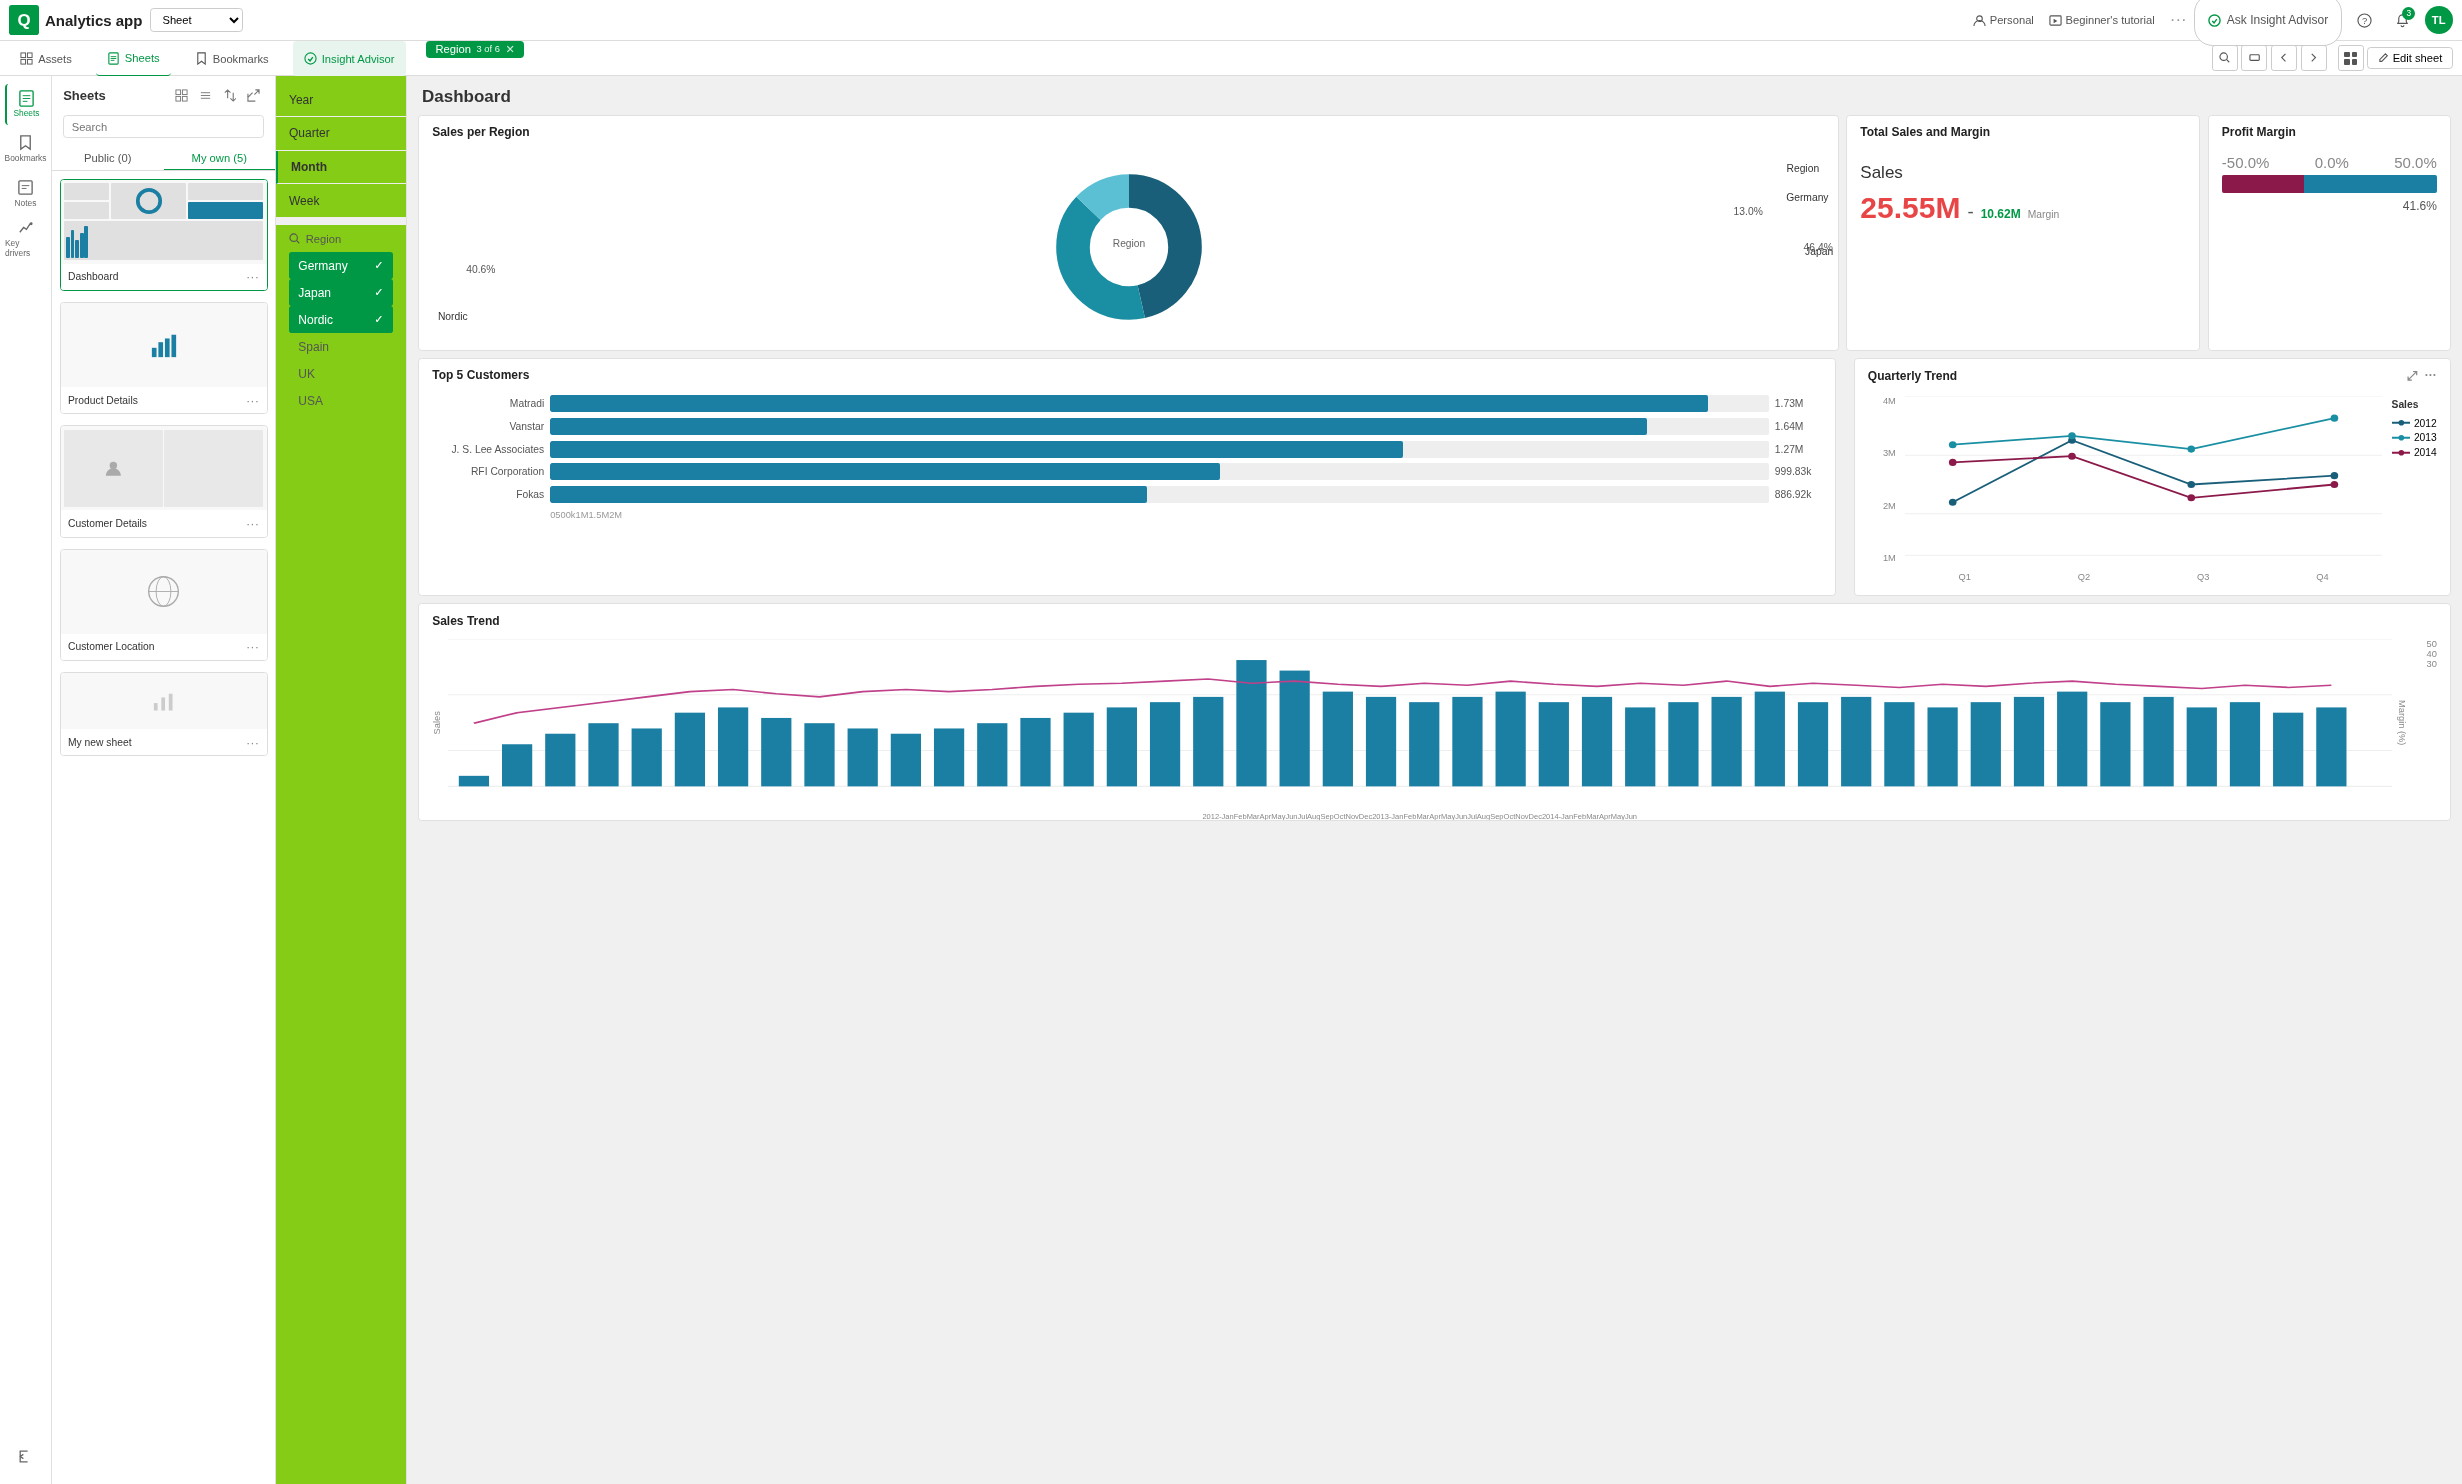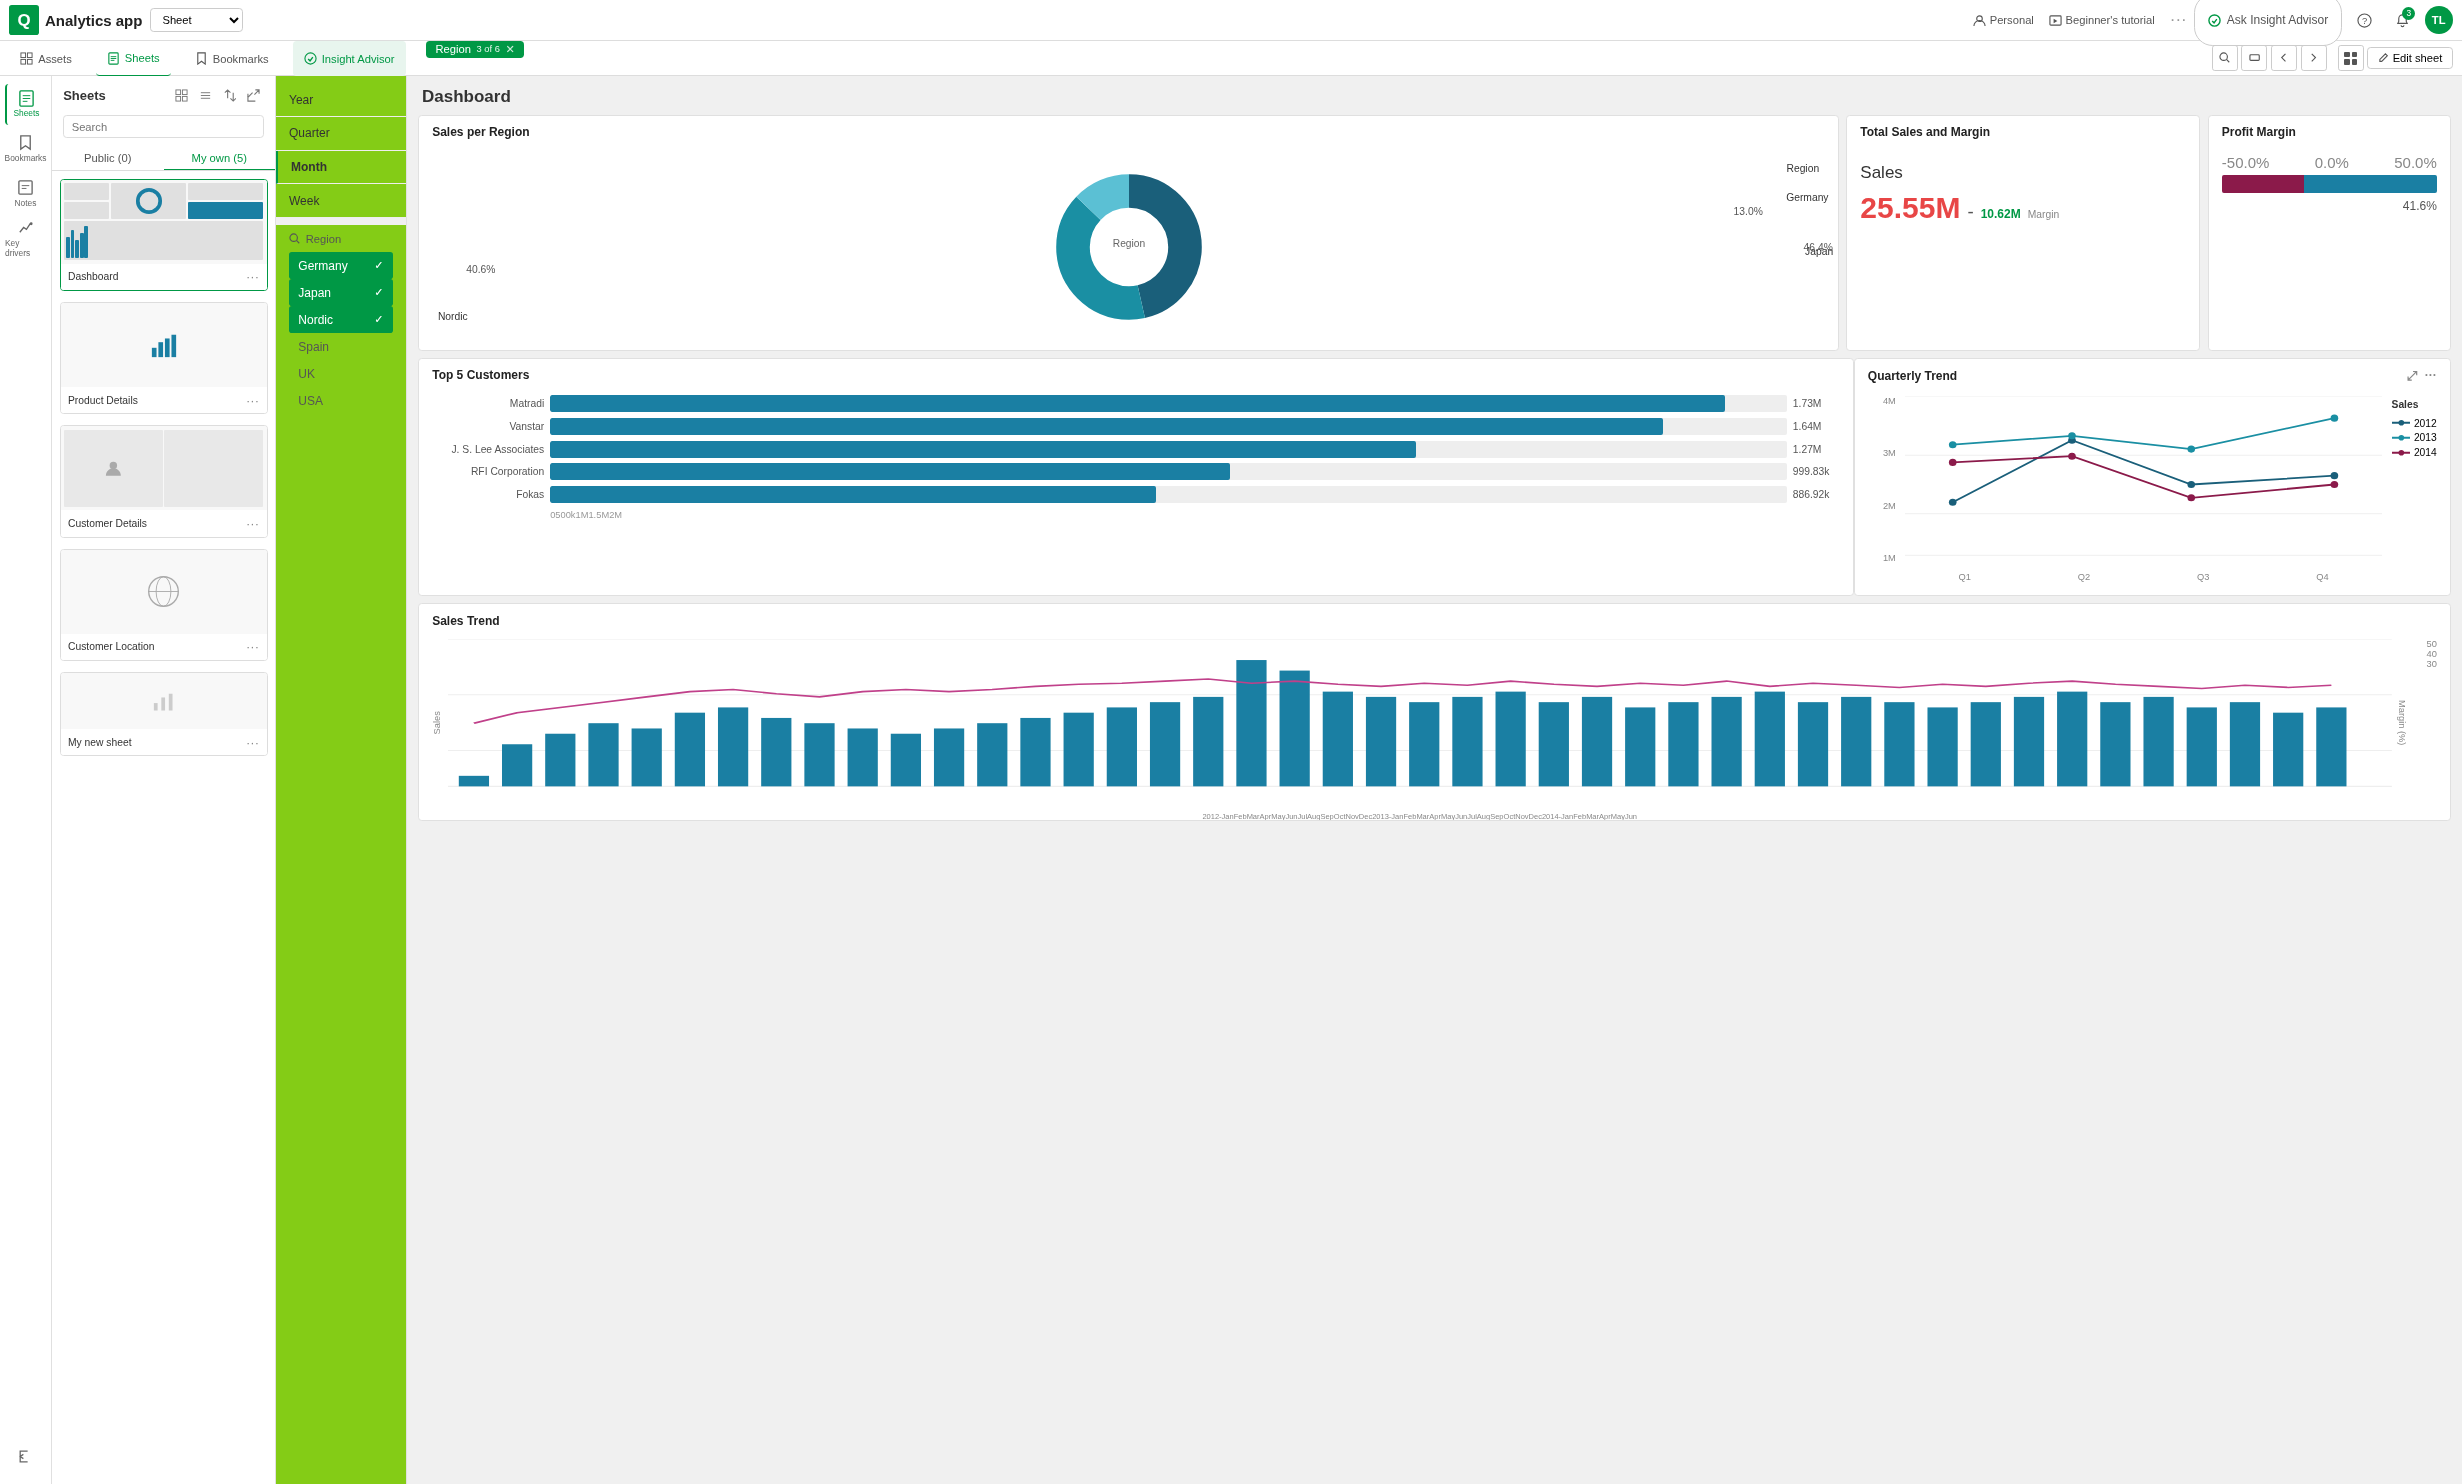--- a/index.html
+++ b/index.html
@@ -521,21 +521,21 @@
           </div>
           <div class="profit-bar">
             <div class="profit-negative" style="width:38%;"></div>
             <div class="profit-positive" style="width:62%;"></div>
           </div>
           <div class="profit-value">41.6%</div>
         </div>
       </div>
     </div>
 
-    <div style="display:grid;grid-template-columns:1fr 597px;gap:0;padding:0 11.2px 7.5px;">
+    <div style="display:grid;grid-template-columns:1fr 597px;gap:18px;padding:0 11.2px 7.5px;">
 
       <div class="card">
         <div class="card-header">
           <span class="card-title">Top 5 Customers</span>
         </div>
         <div class="bar-chart">
           <div class="bar-row">
             <span class="bar-label">Matradi</span>
             <div class="bar-track">
                 <div class="bar-fill" style="width:95%;"></div>

